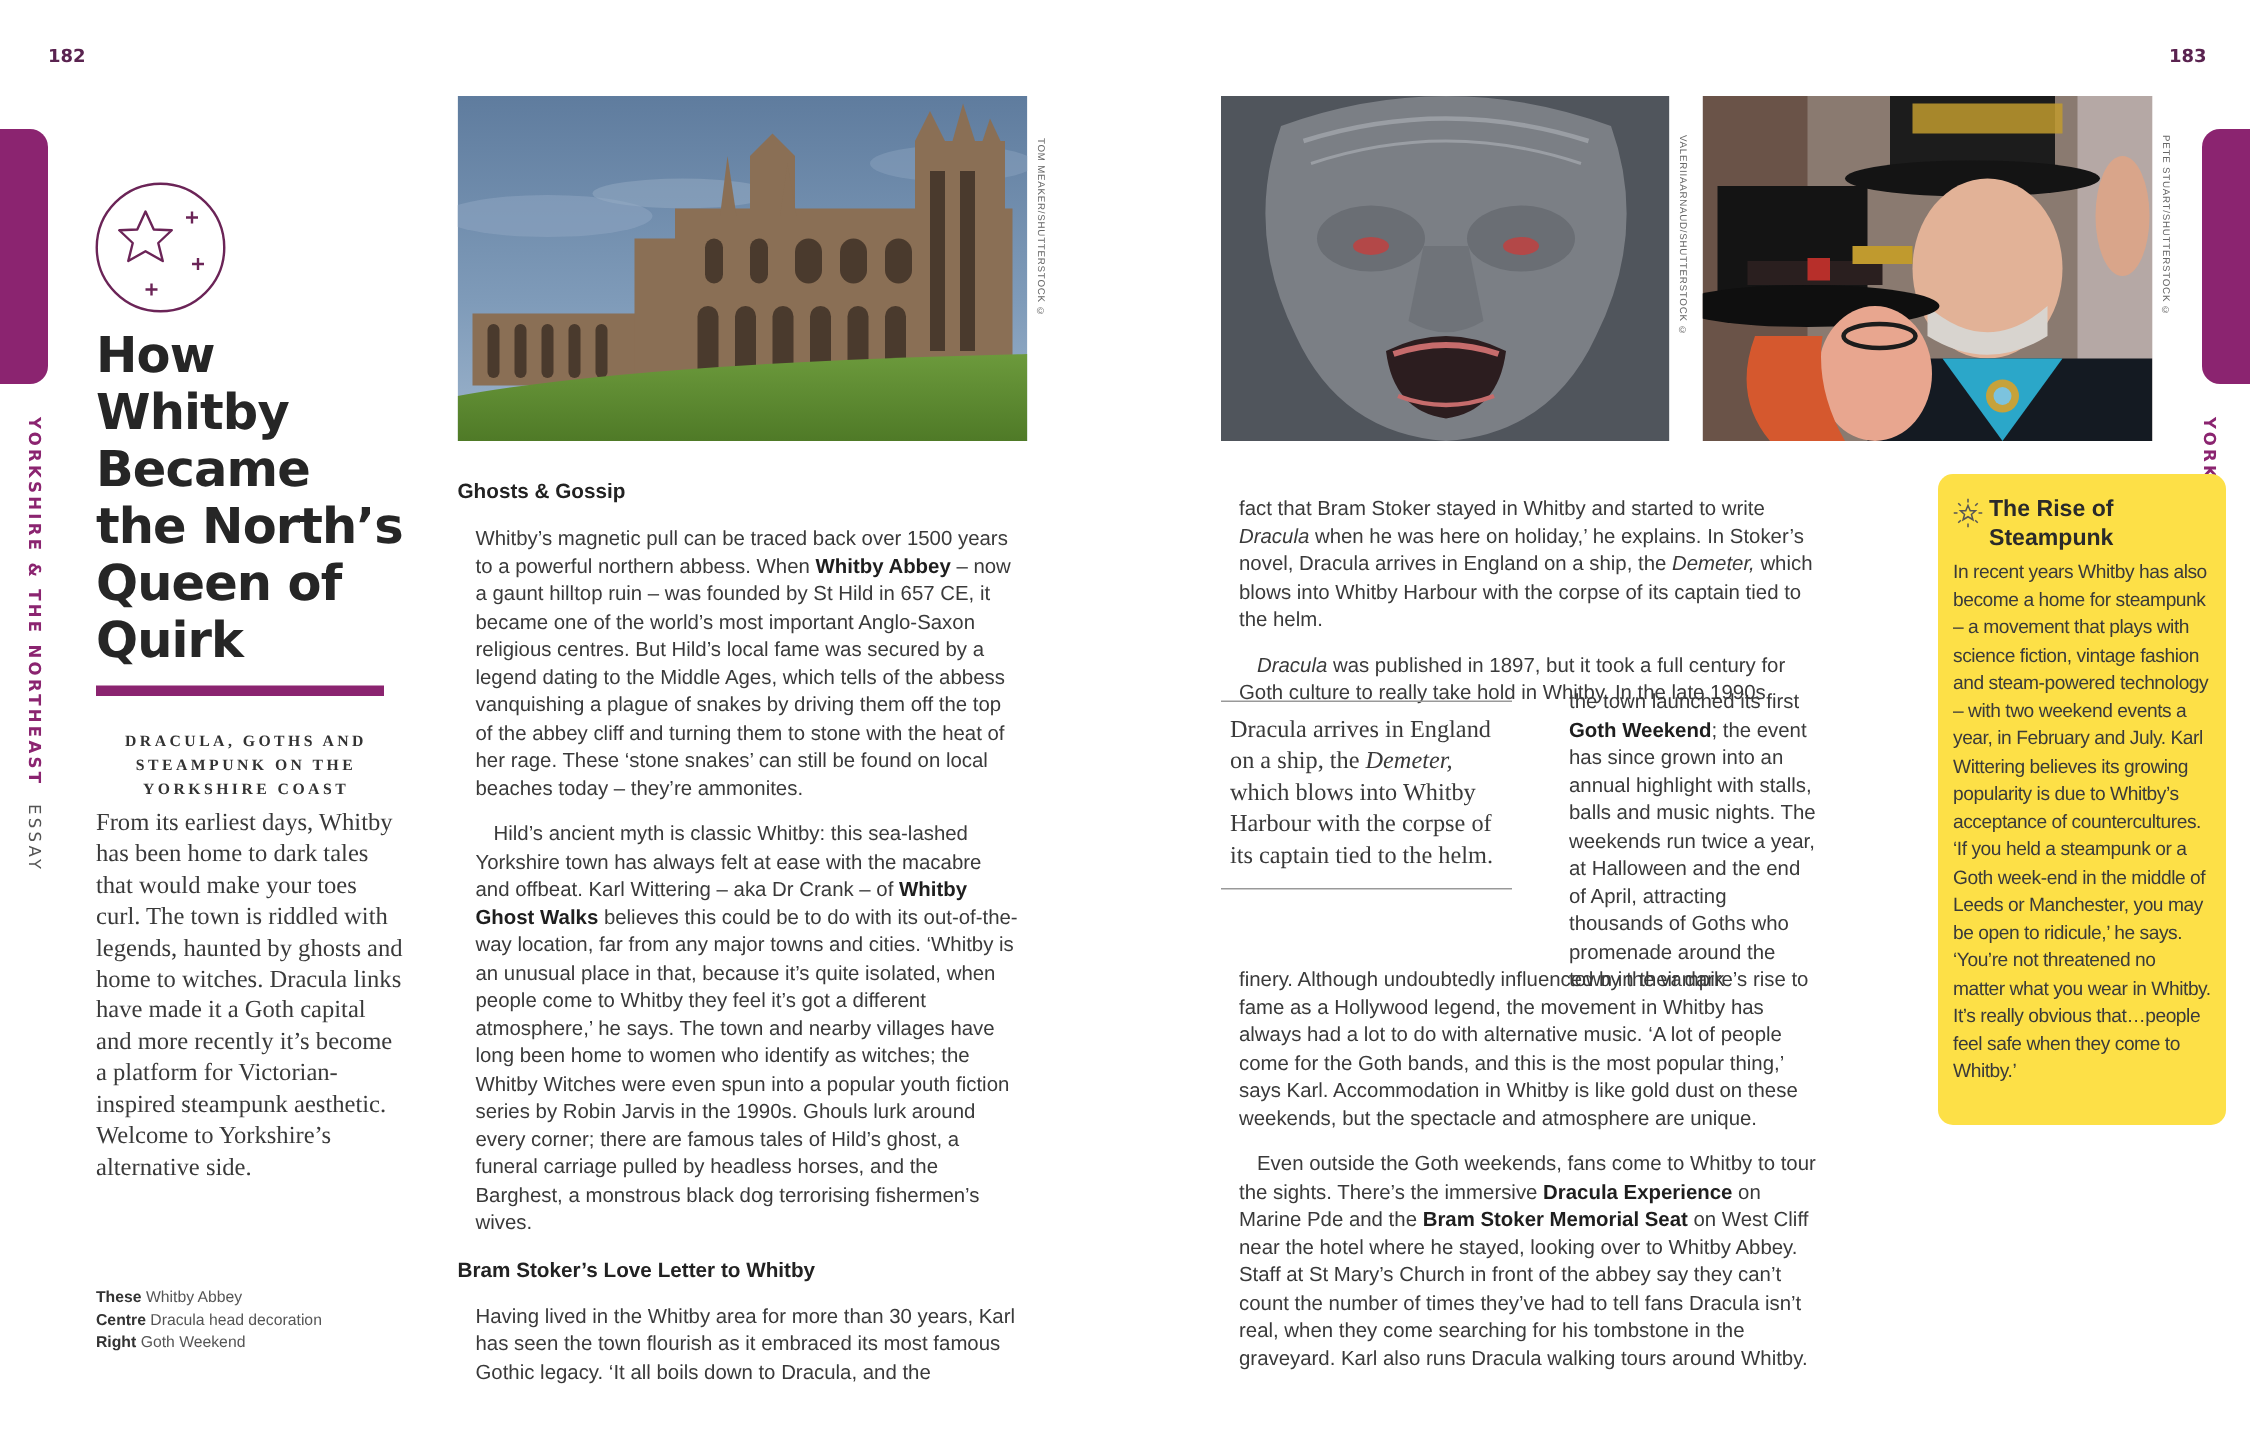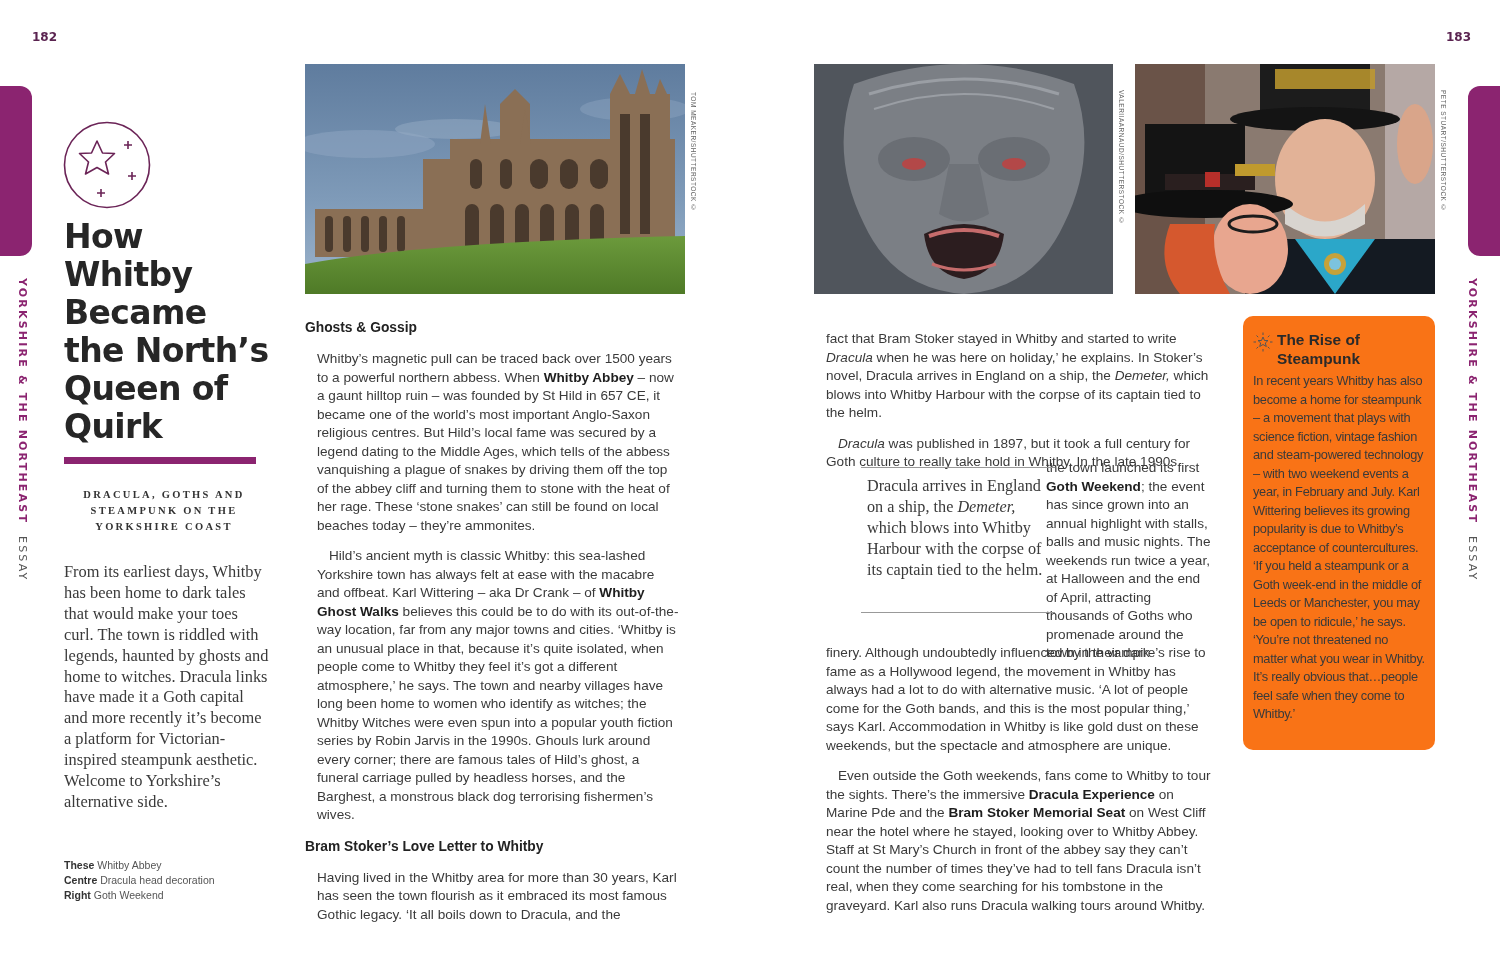--- a/index.html
+++ b/index.html
@@ -18,38 +18,38 @@
   .side-label.left { left: 16px; }
   .side-label.right { left: 1466px; }
   .side-label .sec { font-weight: bold; }
   .side-label .ess { color: #555; font-weight: normal; margin-top: 6px; display: inline-block; }
 
   
   .emblem { position: absolute; left: 63px; top: 121px; width: 88px; height: 88px; }
   .title { position: absolute; left: 64px; top: 218px; width: 220px; font-family: "DejaVu Sans", sans-serif; font-weight: bold; font-size: 33px; line-height: 38px; color: #262626; letter-spacing: -0.6px; }
   .title-rule { position: absolute; left: 64px; top: 457px; width: 192px; height: 7px; background: #8b2470; }
   .kicker { position: absolute; left: 64px; top: 487px; width: 200px; font-family: Liberation Serif, serif; font-weight: bold; font-size: 10.5px; line-height: 16px; letter-spacing: 2.3px; color: #333; text-align: center; }
-  .standfirst { position: absolute; left: 64px; top: 538px; width: 205px; font-family: "Liberation Serif", serif; font-size: 16.4px; line-height: 20.9px; color: #3a3a3a; margin-top: 24px; }
+  .standfirst { position: absolute; left: 64px; top: 538px; width: 205px; font-family: "Liberation Serif", serif; font-size: 16.4px; line-height: 20.9px; color: #3a3a3a; }
   .captions { position: absolute; left: 64px; top: 858px; width: 210px; font-family: "Liberation Sans", sans-serif; font-size: 10.5px; line-height: 15px; color: #555; }
   .captions b { color: #333; }
 
   
   .photo { position: absolute; overflow: hidden; }
   .credit { position: absolute; writing-mode: vertical-rl; font-family: "Liberation Sans", sans-serif; font-size: 6.5px; letter-spacing: 0.5px; color: #666; white-space: nowrap; }
 
   
   .col { position: absolute; font-family: "Liberation Sans", sans-serif; font-size: 13.6px; line-height: 18.5px; color: #3a3a3a; }
   .col p { margin: 12px; }
   .col p.indent { text-indent: 12px; }
   .col b { color: #1e1e1e; }
   .head { font-family: Liberation Sans, sans-serif; font-weight: bold; font-size: 13.8px; color: #222; margin-bottom: 3px; line-height: 20px; }
 
-  .pullquote { position: absolute; left: 814px; top: 467px; width: 194px; height: 146px; border-top: 1px solid #999; border-bottom: 1px solid #999; padding: 8px 6px 0 6px; font-family: "Liberation Serif", serif; font-size: 16.2px; line-height: 21px; color: #3a3a3a; margin-left: 47px; }
-
-  .sidebar-box { position: absolute; left: 1243px; top: 316px; width: 192px; height: 434px; background: #f97316; border-radius: 10px; padding: 14px 10px 0 10px; }
+  .pullquote { position: absolute; left: 814px; top: 467px; width: 194px; height: 126px; border-top: 1px solid #999; border-bottom: 1px solid #999; padding: 8px 6px 0 6px; font-family: "Liberation Serif", serif; font-size: 16.2px; line-height: 21px; color: #3a3a3a; }
+
+  .sidebar-box { position: absolute; left: 1292px; top: 316px; width: 192px; height: 434px; background: #fde047; border-radius: 10px; padding: 14px 10px 0 10px; }
   .sb-head { display: flex; align-items: flex-start; gap: 4px; font-family: "Liberation Sans", sans-serif; font-weight: bold; font-size: 15.4px; line-height: 19px; color: #2a2a2a; margin-bottom: 4px; }
   .sb-body { font-family: "Liberation Sans", sans-serif; font-size: 12.8px; line-height: 18.5px; color: #3a3a3a; letter-spacing: -0.3px; }
 </style>
 </head>
 <body>
 
 <div class="page-num left">182</div>
 <div class="page-num right">183</div>
 
 <div class="tab left"></div>

